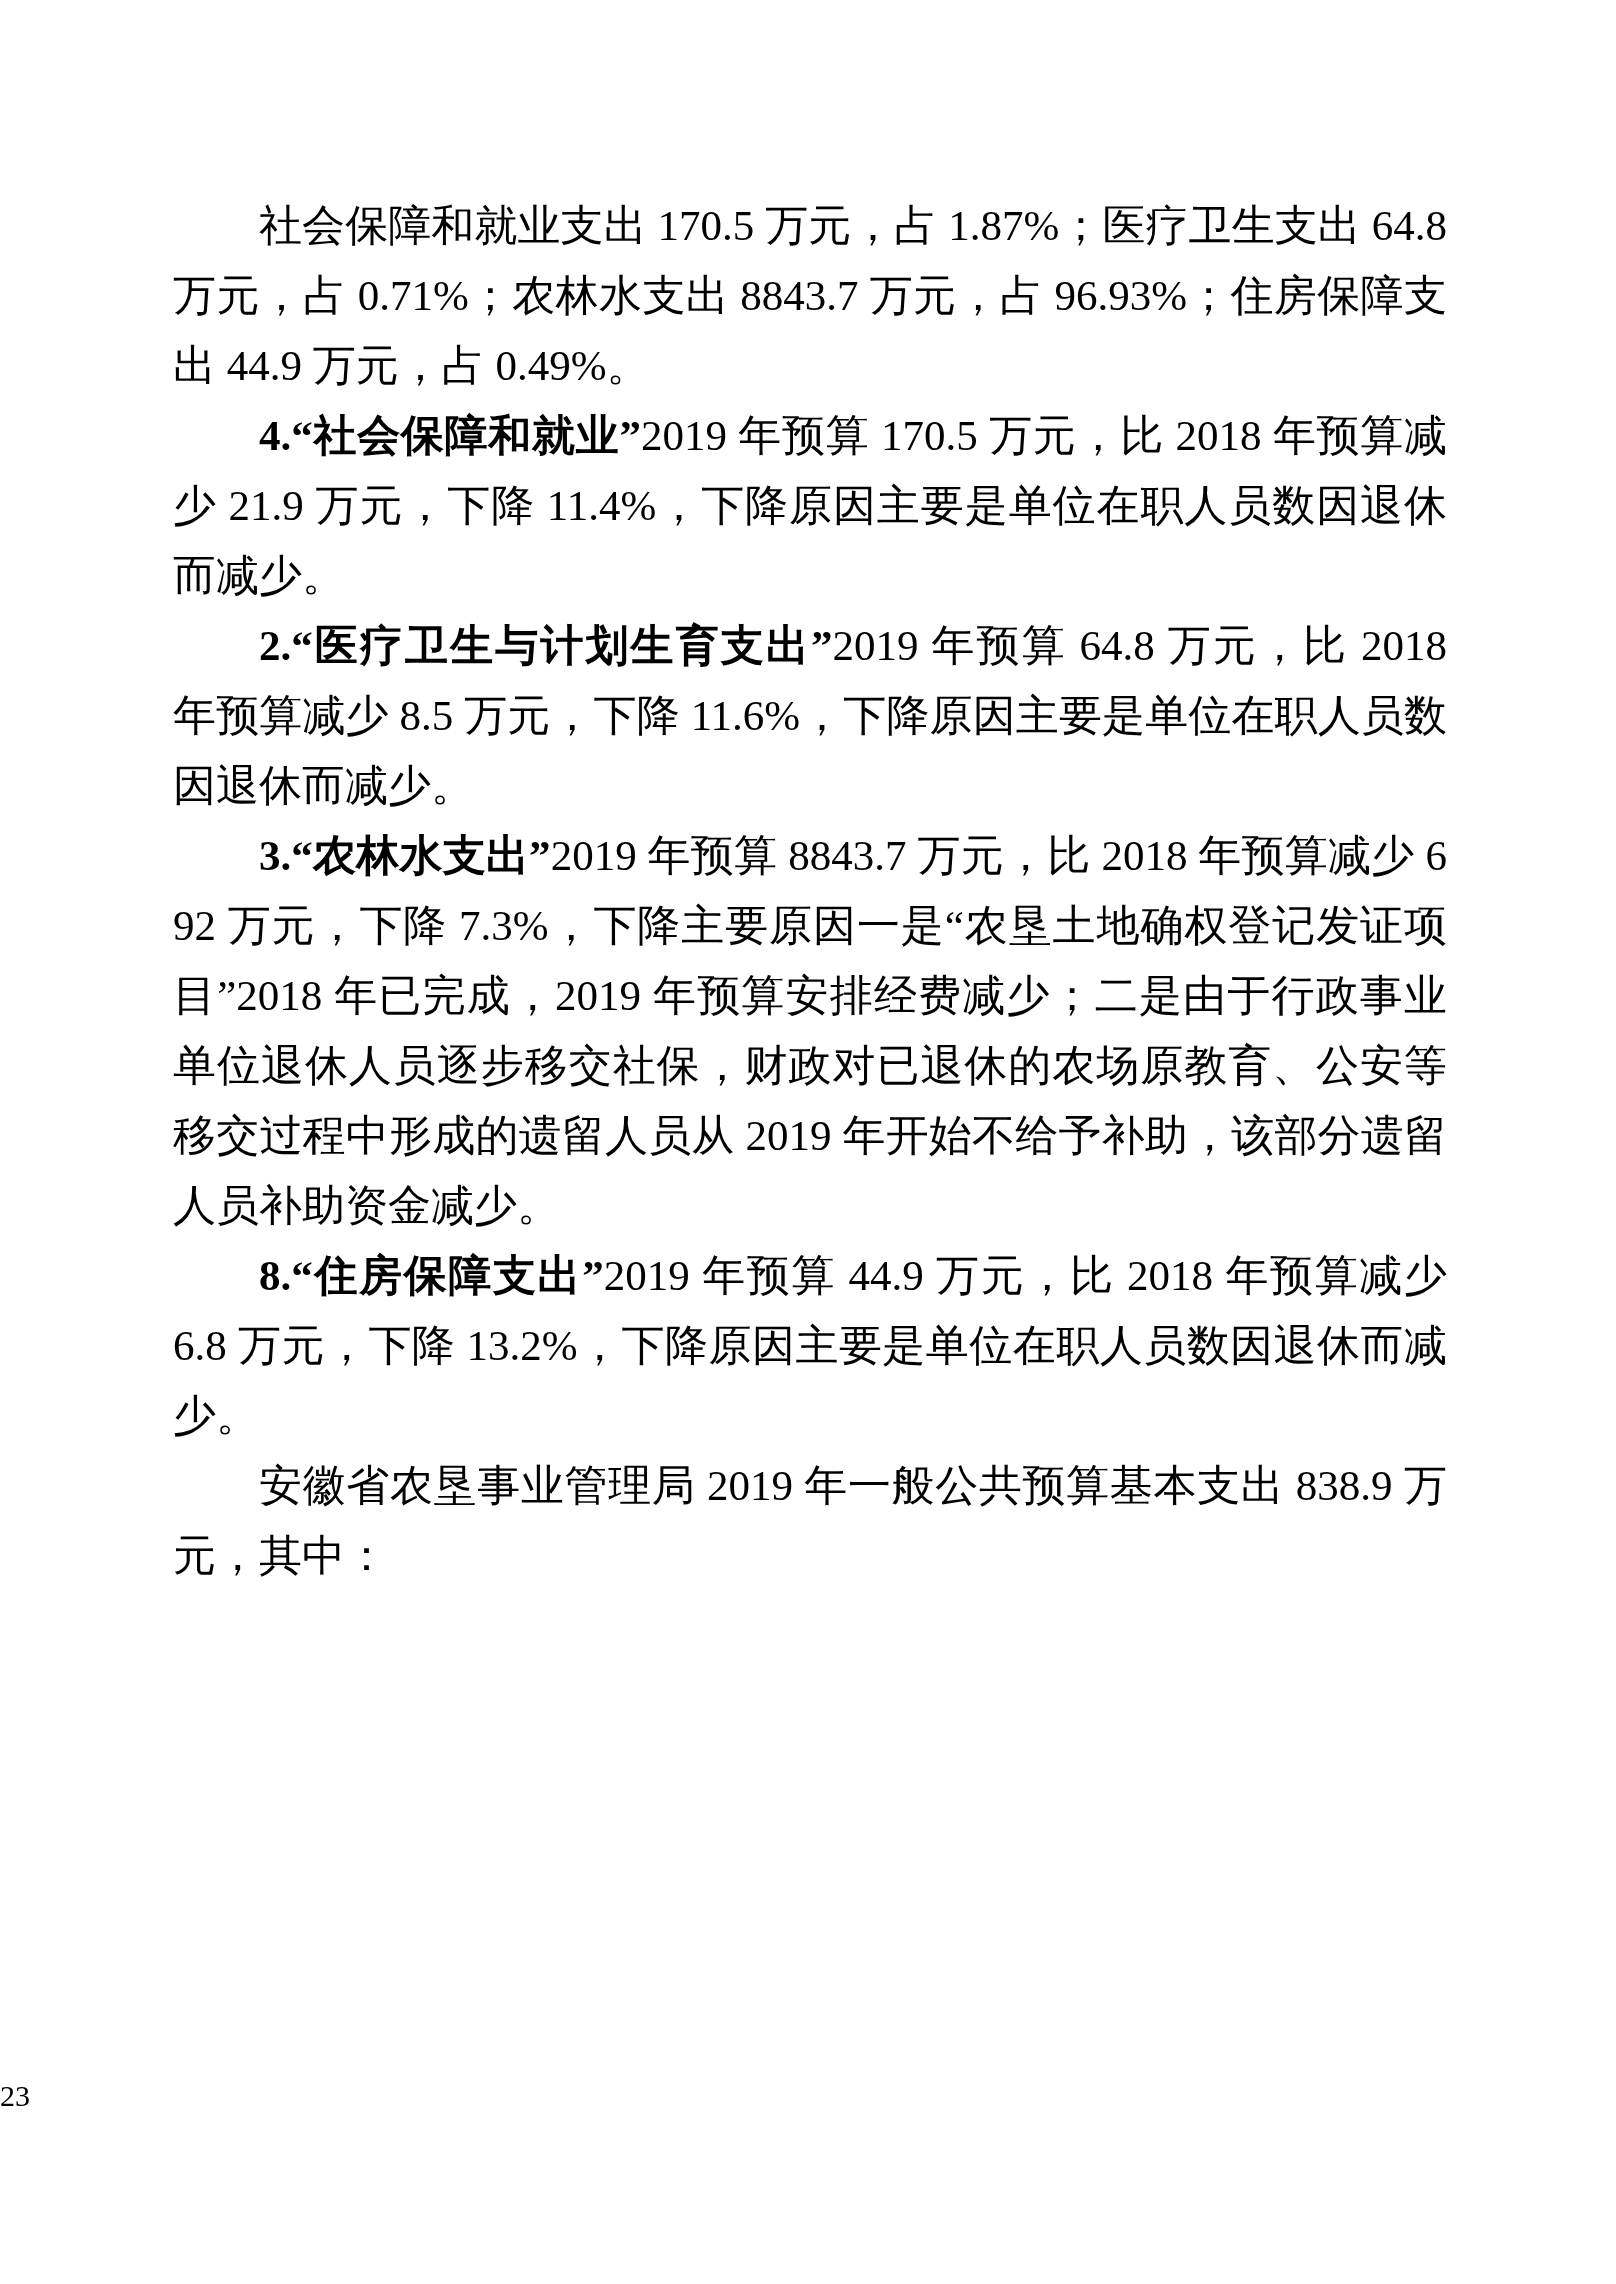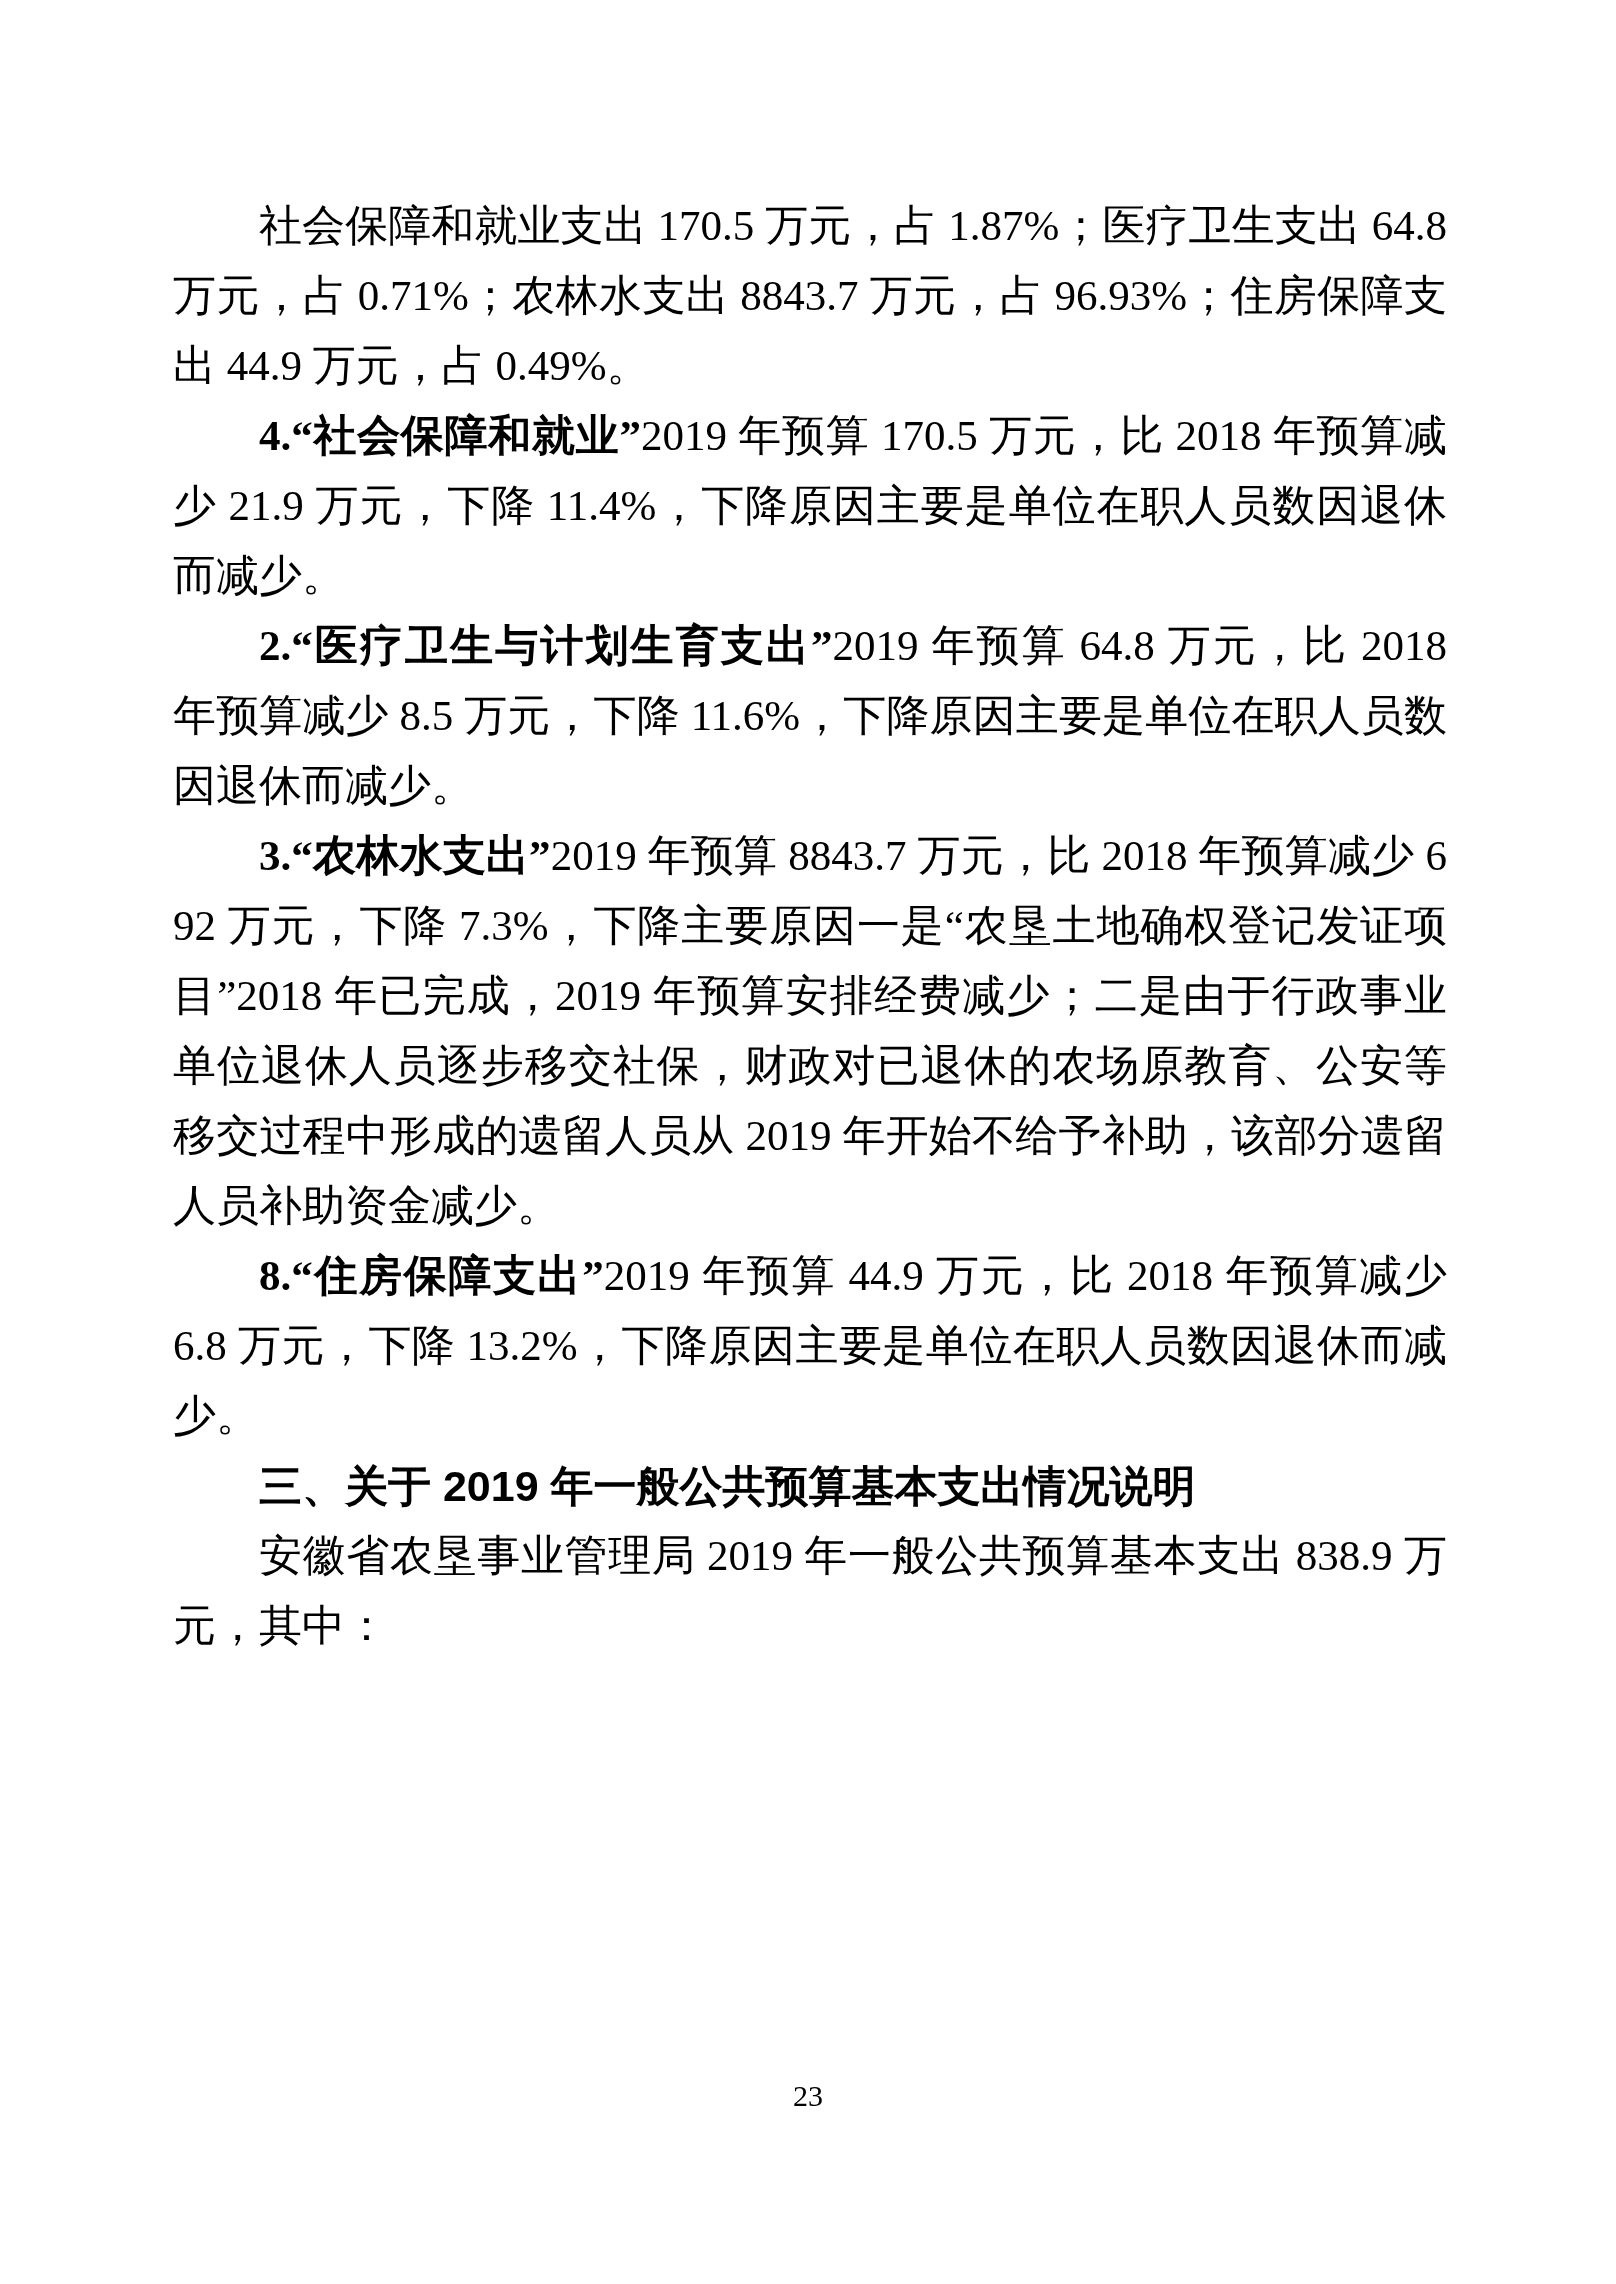--- a/index.html
+++ b/index.html
@@ -47,38 +47,37 @@
     font-family: "Liberation Sans", "DejaVu Sans", sans-serif;
   }
   .run.bold {
     font-weight: bold;
   }
   .footer {
     position: absolute;
     left: 0;
     top: 2079px;
     width: 1616px;
-    text-align: center;
+    text-align: left;
   }
   .page-number {
     font-size: 30px;
     font-family: "Liberation Serif", "DejaVu Serif", serif;
     color: #000000;
   }
 </style>
 </head>
 <body>
 
 <div class="page">
   <div class="doc-content">
       <p class="para body"><span class="run">社会保障和就业支出 170.5 万元，占 1.87%；医疗卫生支出 64.8 万元，占 0.71%；农林水支出 8843.7 万元，占 96.93%；住房保障支出 44.9 万元，占 0.49%。</span></p>
       <p class="para body"><span class="run bold">4.“社会保障和就业”</span><span class="run">2019 年预算 170.5 万元，比 2018 年预算减少 21.9 万元，下降 11.4%，下降原因主要是单位在职人员数因退休而减少。</span></p>
       <p class="para body"><span class="run bold">2.“医疗卫生与计划生育支出”</span><span class="run">2019 年预算 64.8 万元，比 2018 年预算减少 8.5 万元，下降 11.6%，下降原因主要是单位在职人员数因退休而减少。</span></p>
       <p class="para body"><span class="run bold">3.“农林水支出”</span><span class="run">2019 年预算 8843.7 万元，比 2018 年预算减少 692 万元，下降 7.3%，下降主要原因一是“农垦土地确权登记发证项目”2018 年已完成，2019 年预算安排经费减少；二是由于行政事业单位退休人员逐步移交社保，财政对已退休的农场原教育、公安等移交过程中形成的遗留人员从 2019 年开始不给予补助，该部分遗留人员补助资金减少。</span></p>
       <p class="para body"><span class="run bold">8.“住房保障支出”</span><span class="run">2019 年预算 44.9 万元，比 2018 年预算减少 6.8 万元，下降 13.2%，下降原因主要是单位在职人员数因退休而减少。</span></p>
-      <p class="para heading"><span class="run bold">三、关于 2019 年一般公共预算基本支出情况说明</span></p>
       <p class="para body"><span class="run">安徽省农垦事业管理局 2019 年一般公共预算基本支出 838.9 万元，其中：</span></p>
     </div>
   <div class="footer">
     <span class="page-number">23</span>
   </div>
 </div>
 
 
 </body></html>

